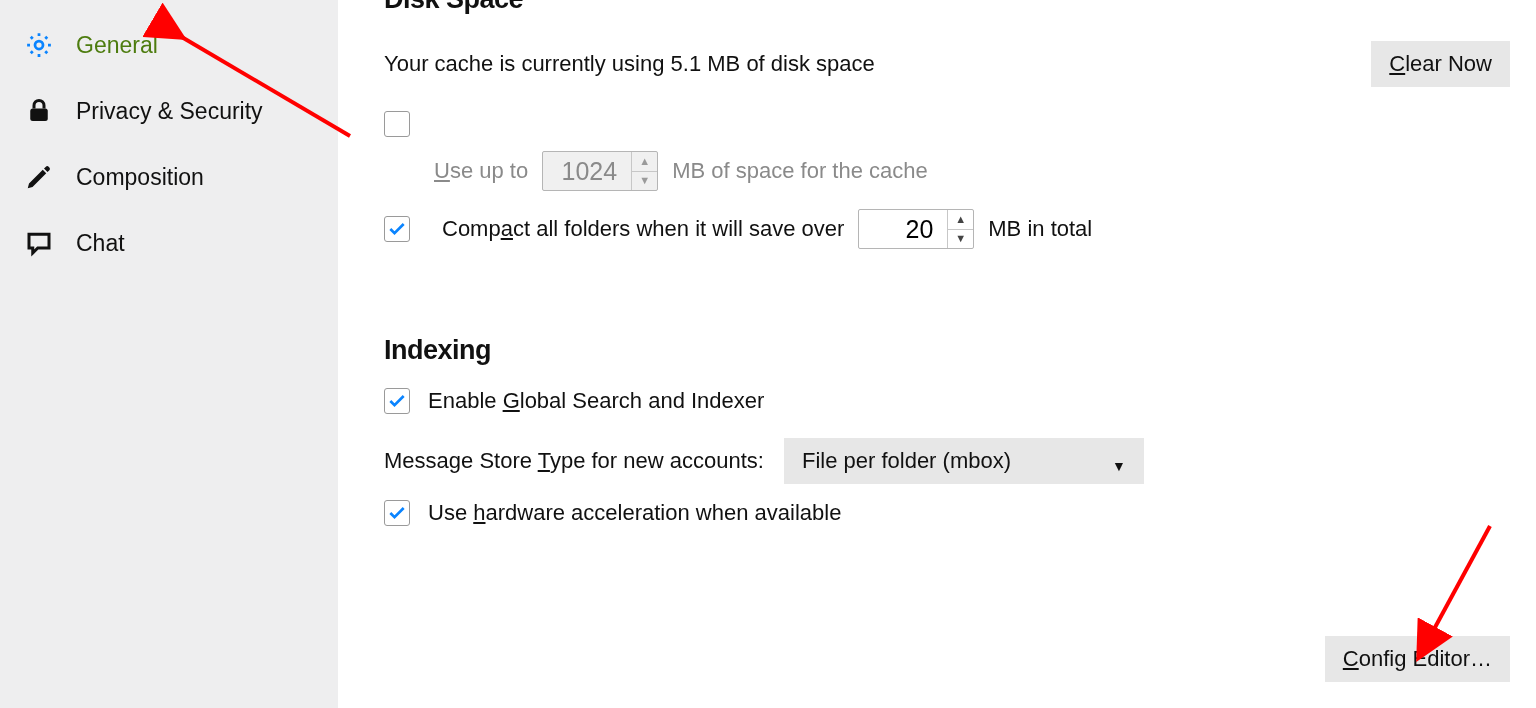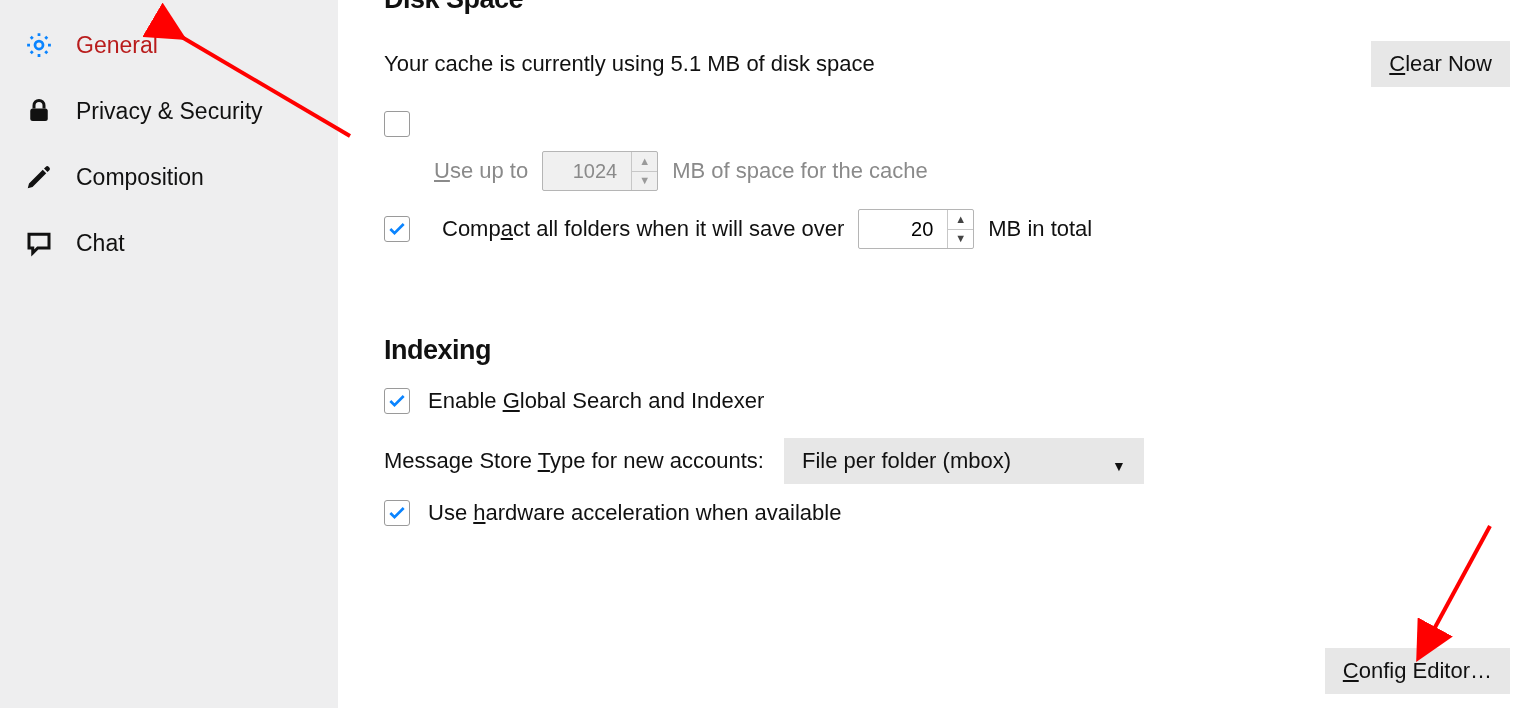--- a/index.html
+++ b/index.html
@@ -28,21 +28,21 @@
   }
   .side-item {
     display: flex;
     align-items: center;
     gap: 22px;
     padding: 18px 20px 18px 24px;
     cursor: pointer;
     font-size: 23px;
     color: #111;
   }
-  .side-item.active { color: #b91c1c; text-align: center; }
+  .side-item.active { color: #4d7c0f; text-align: center; }
   .side-icon {
     width: 30px;
     height: 30px;
     display: inline-flex;
     align-items: center;
     justify-content: center;
   }
   .side-icon svg { width: 30px; height: 30px; }
   .side-label { }
   
@@ -100,21 +100,21 @@
   }
   .spin-wrap.disabled {
     background: #f0f0f0;
     color: #8a8a8a;
   }
   .spin-input {
     border: none;
     width: 88px;
     text-align: right;
     padding: 0 14px 0 8px;
-    font-size: 20px;
+    font-size: 25px;
     background: transparent;
     outline: none;
   }
   .spin-wrap.disabled .spin-input { color: #8a8a8a; }
   .spin-btns {
     display: flex;
     flex-direction: column;
     border-left: 1px solid #c7c7c7;
     width: 26px;
   }
@@ -138,21 +138,21 @@
     background: #e7e7e7;
     padding: 10px 18px;
     font-size: 22px;
     min-width: 360px;
     cursor: pointer;
   }
   .select .chev { font-size: 14px; }
   .config-btn-wrap {
     position: absolute;
     right: 26px;
-    bottom: 14px;
+    bottom: 26px;
   }
   
   .arrow {
     position: absolute;
     pointer-events: none;
   }
   .arrow svg { overflow: visible; }
 </style>
 </head>
 <body>

